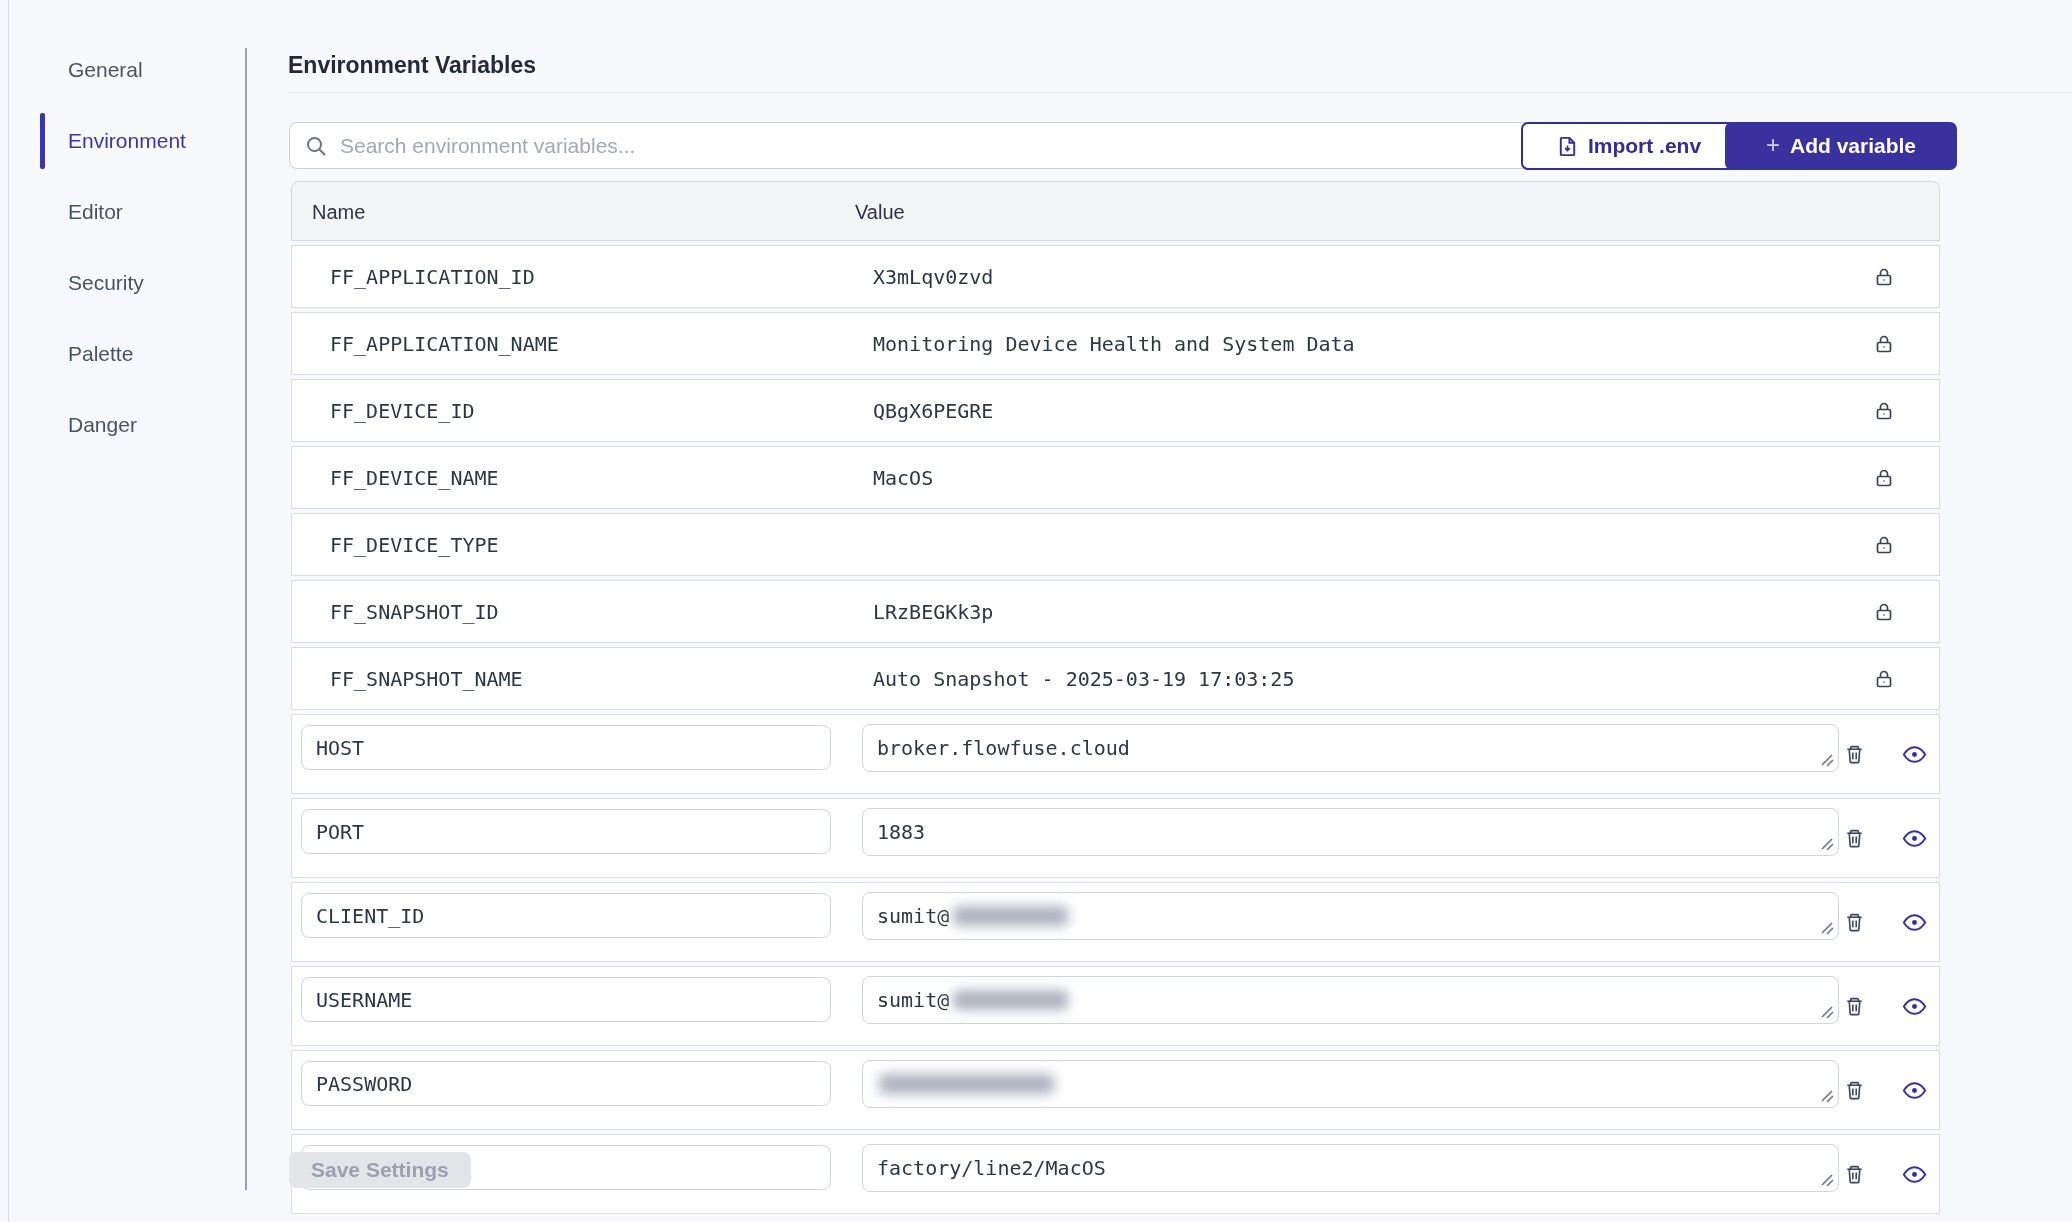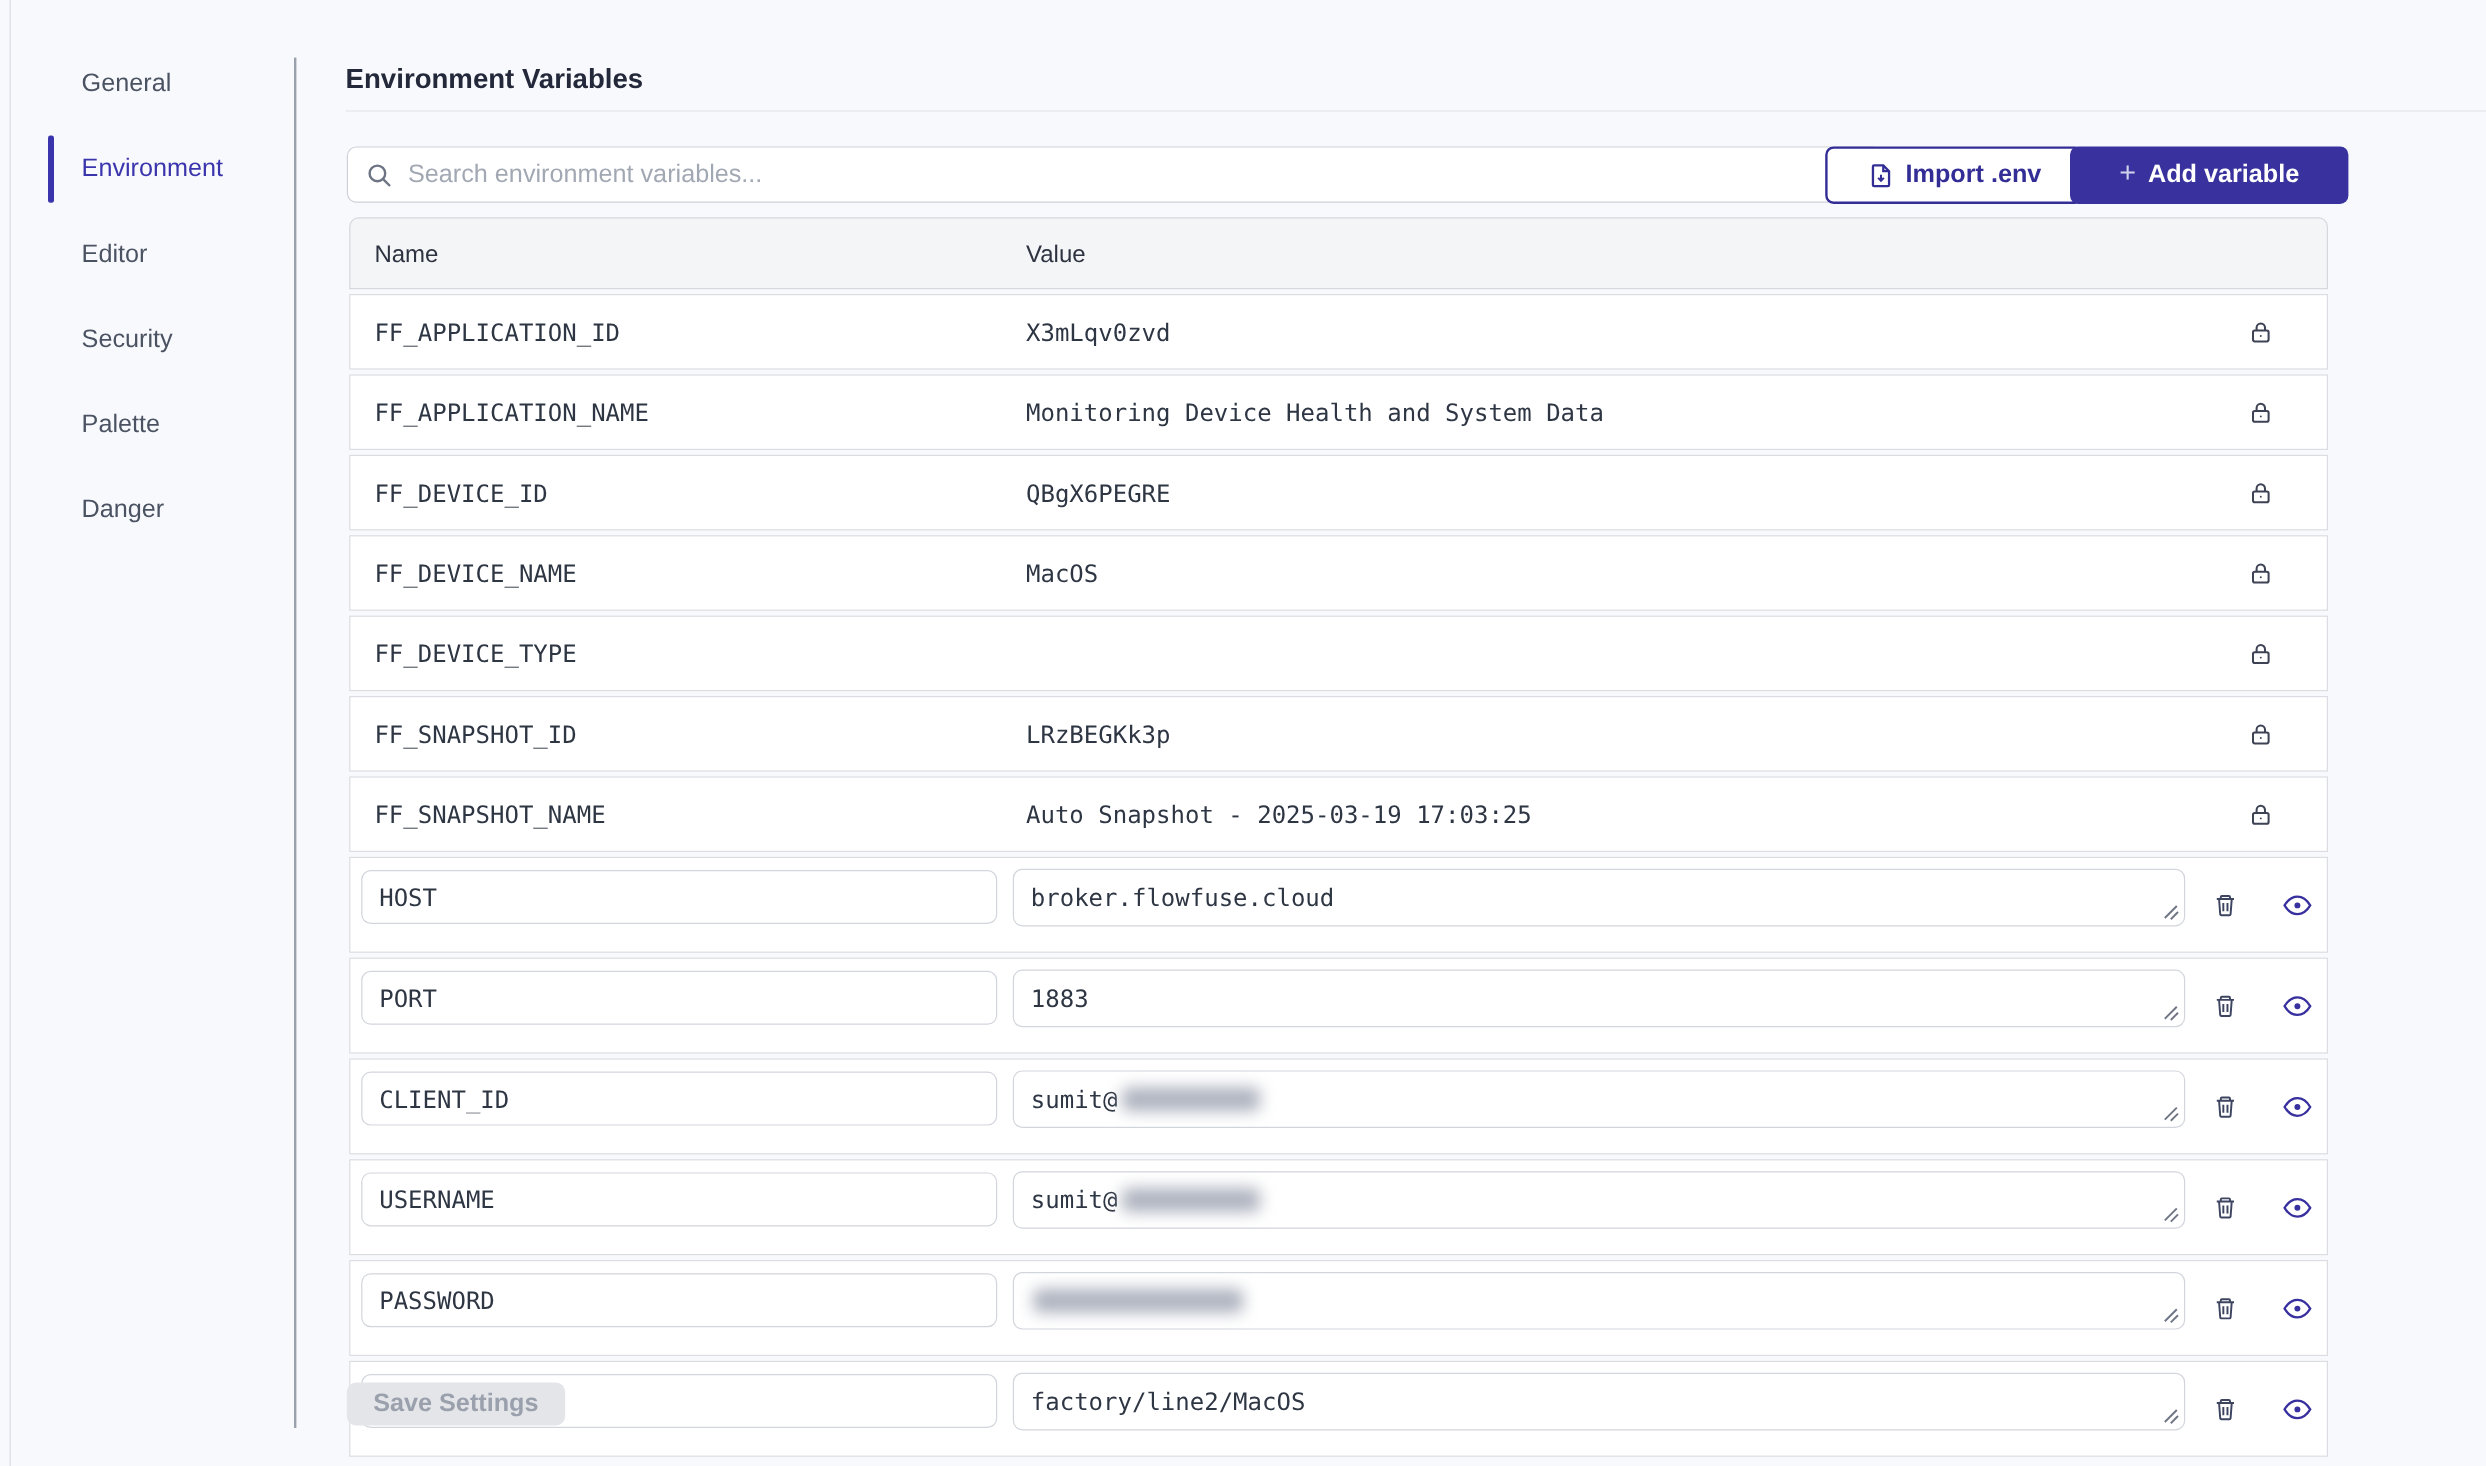--- a/index.html
+++ b/index.html
@@ -64,21 +64,21 @@
   .thead {
     height:60px; background:#f4f5f7; border:1px solid #d6d8de;
     border-radius:8px 8px 0 0; position:relative; margin-bottom:4px;
   }
   .thead .col-name, .thead .col-value {
     position:absolute; top:0; line-height:60px; font-size:20px; font-weight:normal; color:#2d3340;
   }
   .thead .col-name { left:20px; }
   .thead .col-value { left:563px; }
 
-  .mono { font-family:"DejaVu Sans Mono", monospace; }
+  .mono { font-family:"DejaVu Sans Mono", monospace;margin-left:18px; }
 
   .row { position:relative; background:#ffffff; border:1px solid #dbdde2; margin-bottom:4px; }
   .locked-row { height:63px; }
   .locked-row .cell-name { position:absolute; left:20px; top:0; line-height:62px; font-size:20px; color:#2e3644; }
   .locked-row .cell-value { position:absolute; left:563px; top:0; line-height:62px; font-size:20px; color:#2e3644; }
   .locked-row .lock { position:absolute; left:1580px; top:50%; transform:translateY(-50%); width:24px; height:24px; }
 
   .edit-row { height:80px; }
   .name-input {
     position:absolute; left:9px; top:10px; width:530px; height:45px;

